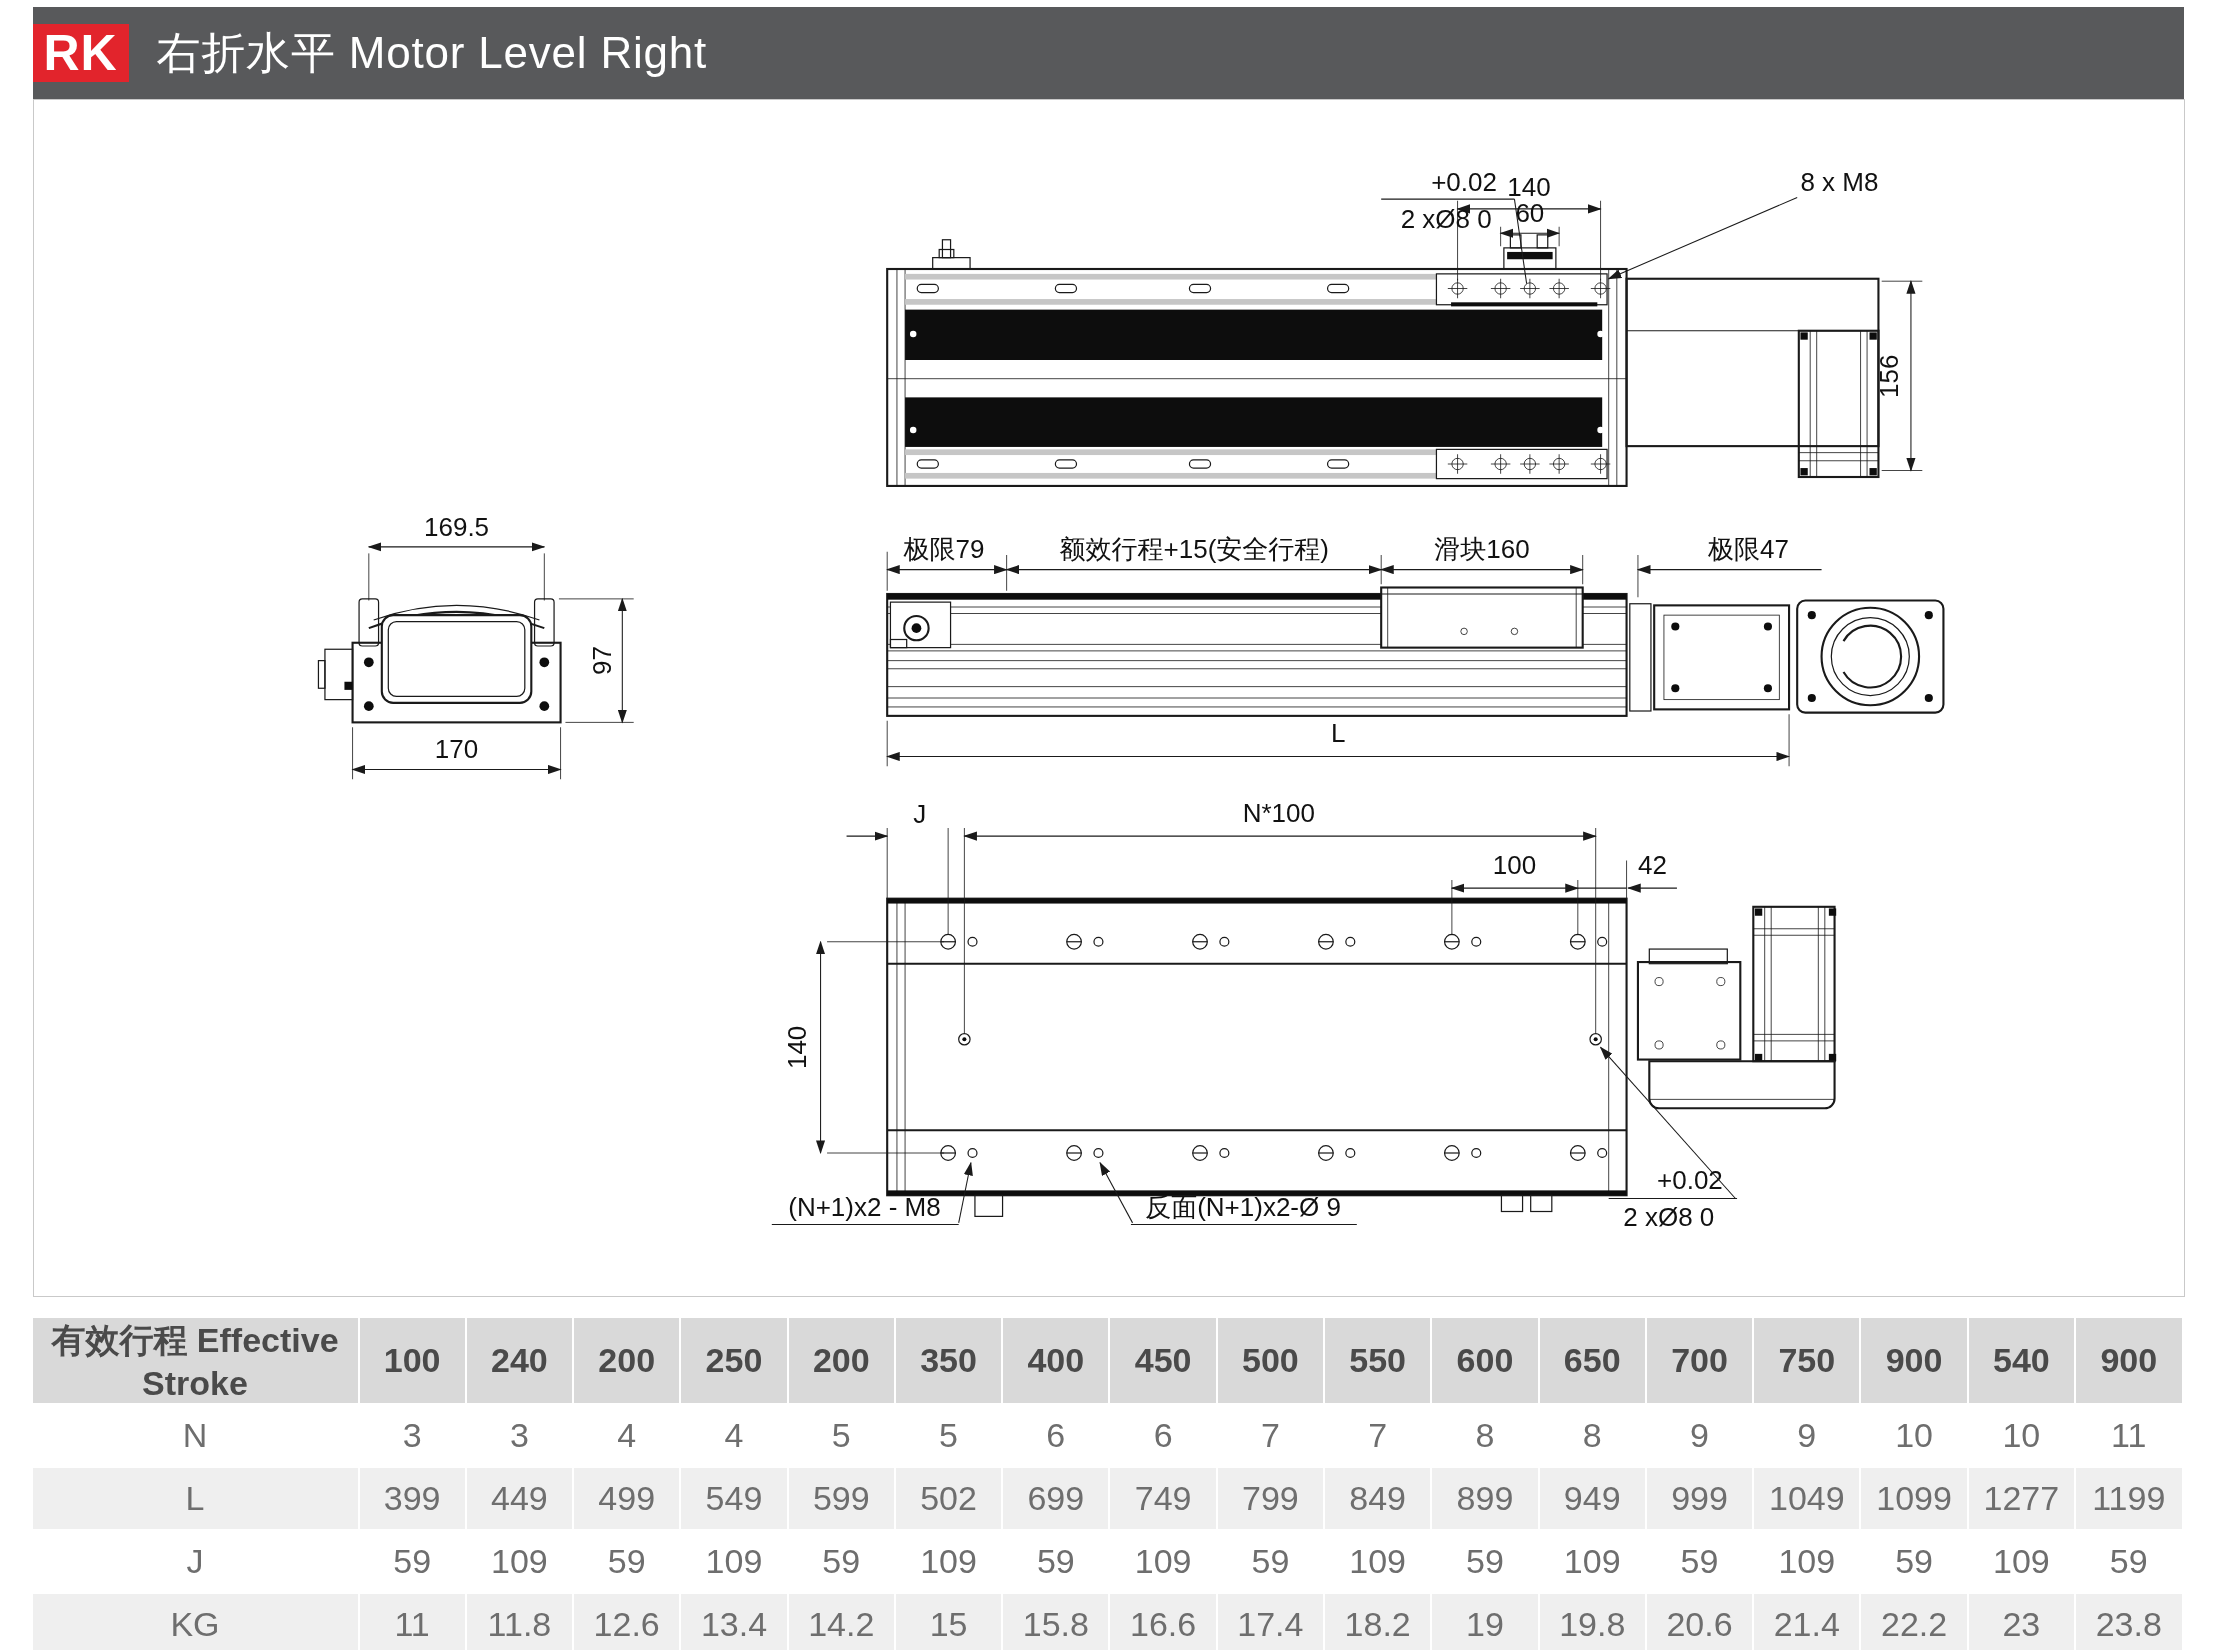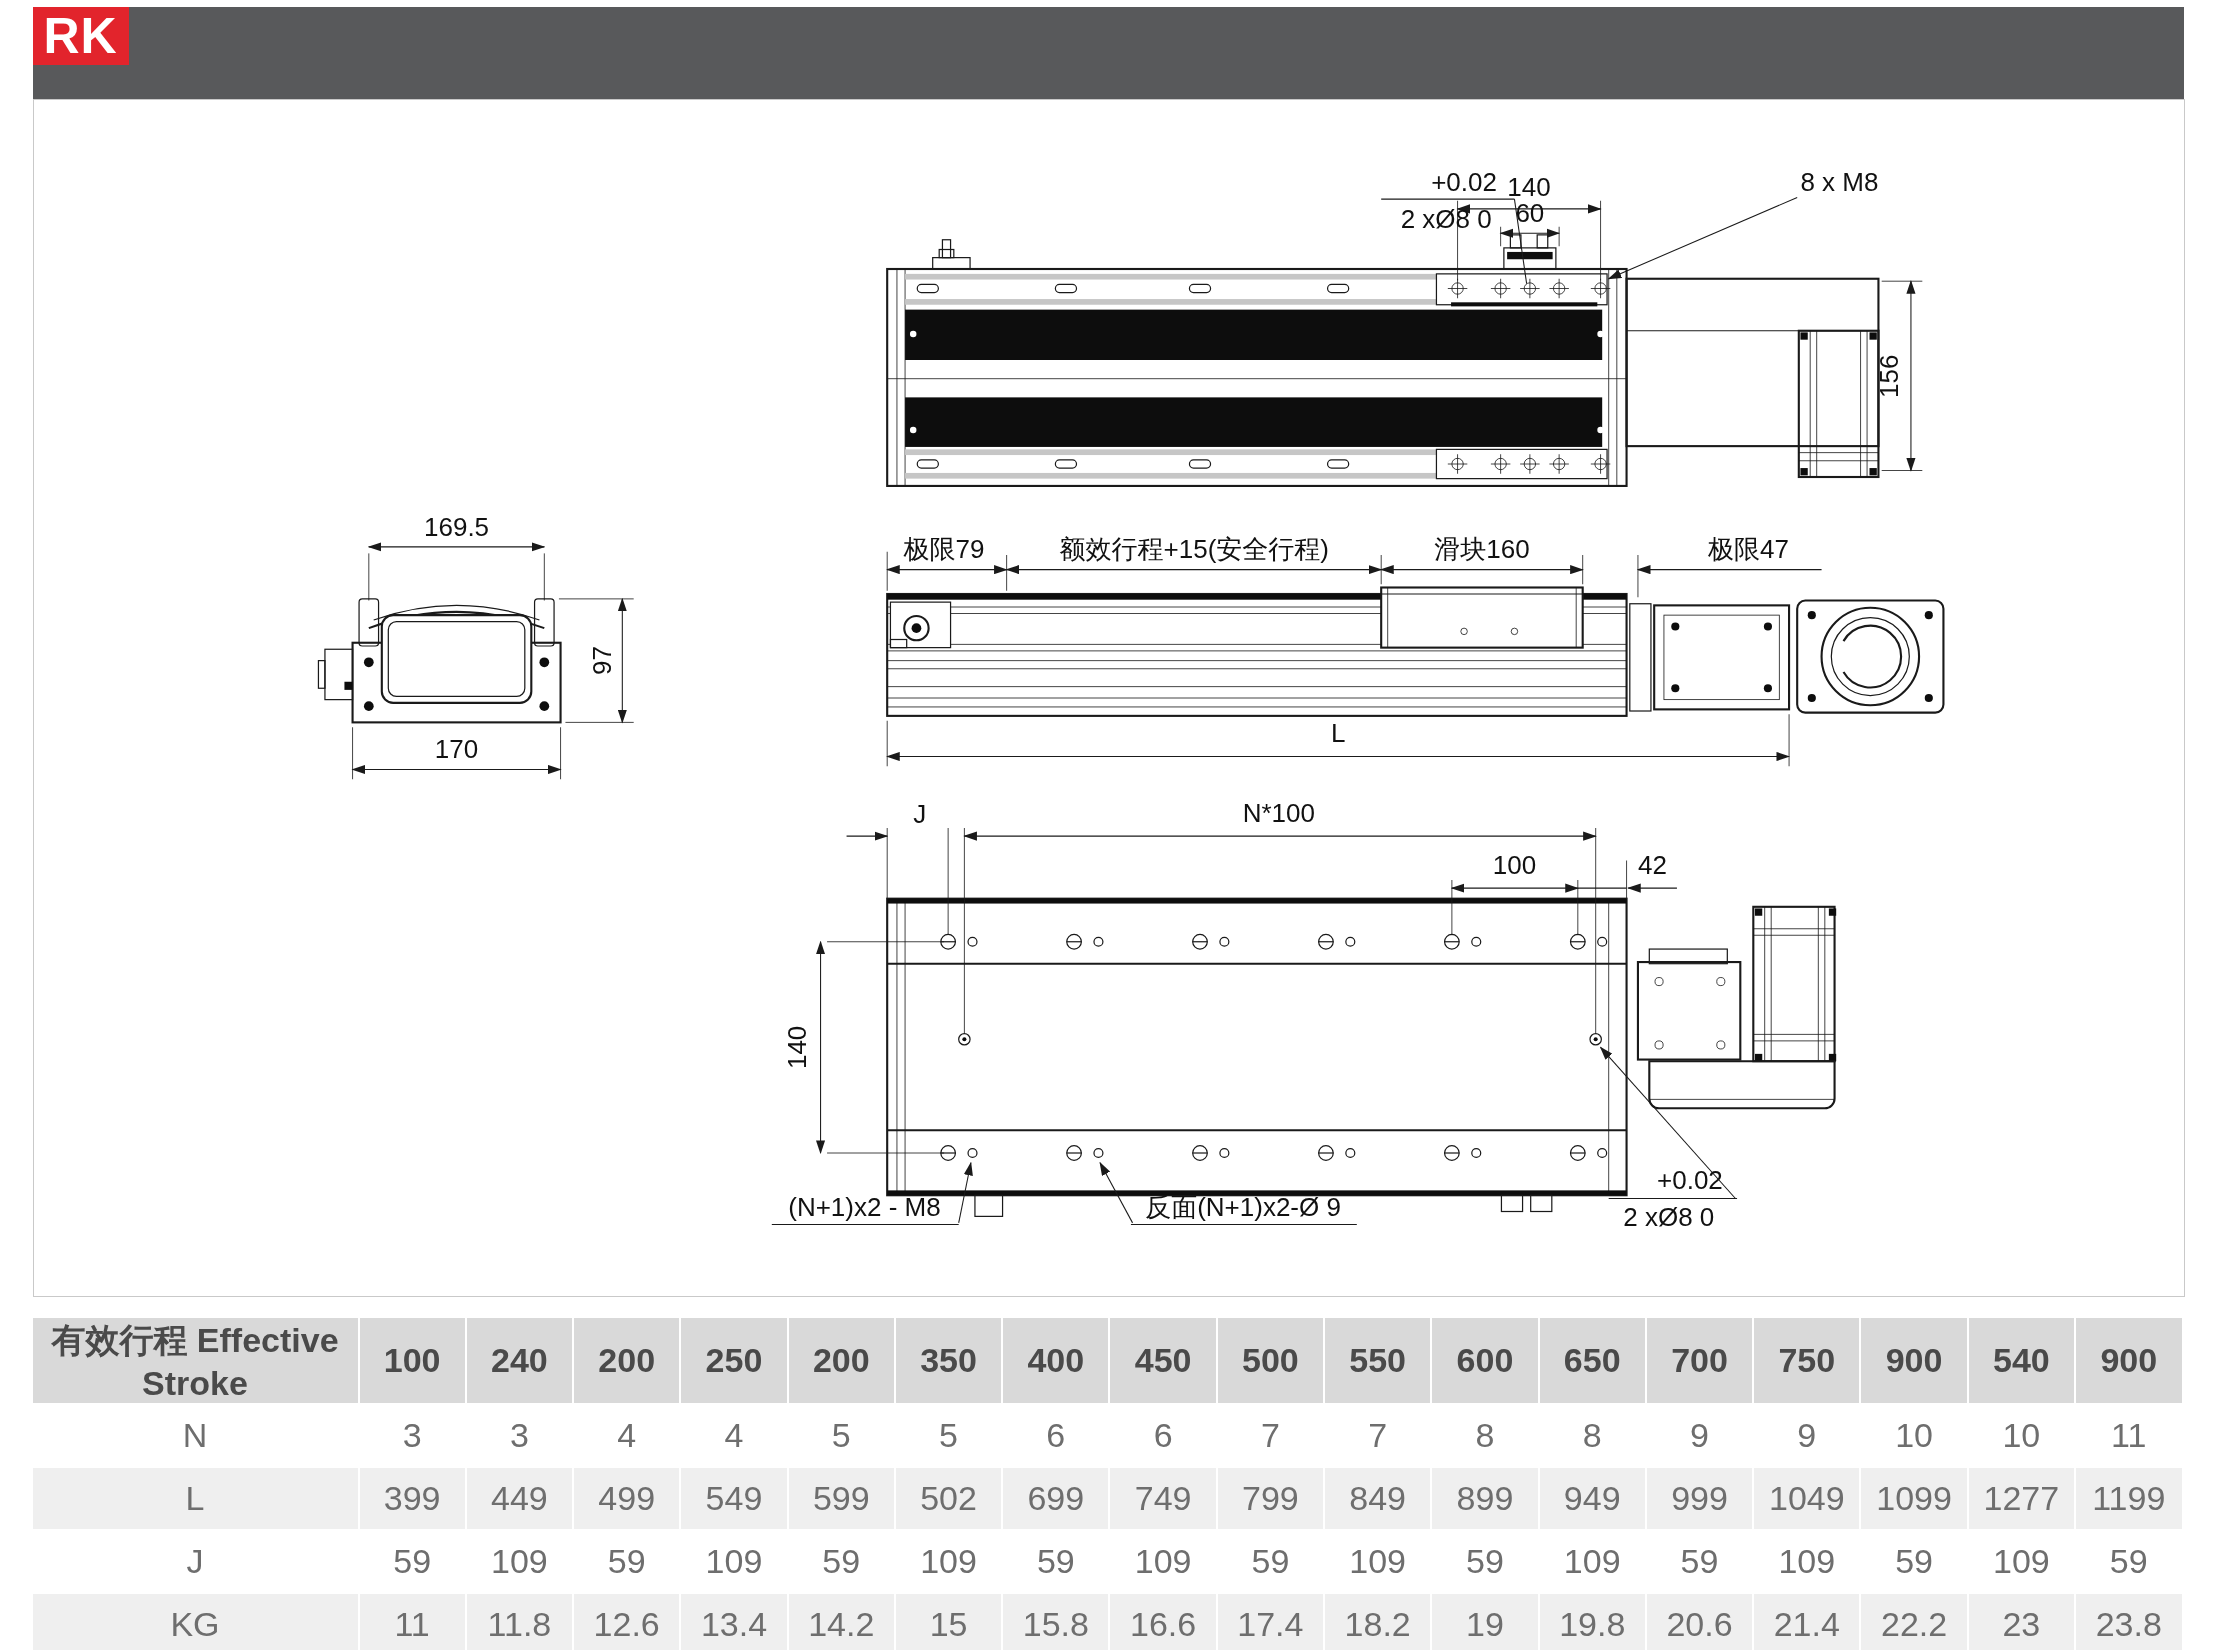--- a/index.html
+++ b/index.html
@@ -1,19 +1,19 @@
 <!DOCTYPE html>
 <html style="font-size:13px"><head>
 <meta charset="utf-8">
 <style>
   html,body{margin:0;padding:0;background:#ffffff;}
   .page{position:relative;width:2216px;height:1651px;background:#fff;font-family:"Liberation Sans","DejaVu Sans",sans-serif;overflow:hidden;}
 
   
-  .titlebar{position:absolute;left:32.5px;top:6.5px;width:2151px;height:93px;background:#58595b;display:flex;align-items:flex-start;}
+  .titlebar{position:absolute;left:32.5px;top:6.5px;width:2151px;height:93px;background:#58595b;display:flex;align-items:center;}
   .badge{width:96px;background:#e2242c;color:#fff;font-size:50px;font-weight:bold;display:flex;align-items:center;justify-content:center;letter-spacing:0.8px;}
   .titletext{color:#fff;font-size:44px;display:flex;align-items:center;padding-left:28px;letter-spacing:0.8px;}
 
   
   .panel{position:absolute;left:32.5px;top:99px;width:2150px;height:1196px;background:#fff;border:0.8px solid #c9c9c9;}
   svg{position:absolute;left:0;top:0;}
   .ln{stroke:#1a1a1a;stroke-width:1.5;fill:none;}
   .ln2{stroke:#1a1a1a;stroke-width:2.6;fill:none;}
   .thin{stroke:#1a1a1a;stroke-width:1;fill:none;}
   .dim{stroke:#1a1a1a;stroke-width:1.3;fill:none;}
@@ -32,20 +32,21 @@
   .stroke-table tbody tr:nth-child(odd) td{background:#ffffff;}
   .stroke-table th:first-child,.stroke-table td:first-child{width:325px;}
 </style>
 </head>
 <body>
 
 <div class="page">
 
   <div class="titlebar">
     <div class="badge">RK</div>
+    <div class="titletext">右折水平 Motor Level Right</div>
   </div>
 
   <div class="panel">
   <svg width="2150" height="1196" viewBox="40 122 2646 1472">
     <defs>
       <marker id="arr" viewBox="0 0 12 8" refX="11" refY="4" markerWidth="13" markerHeight="9" orient="auto-start-reverse">
         <path d="M0,0 L12,4 L0,8 z" fill="#1a1a1a"></path>
       </marker>
     </defs>
 

